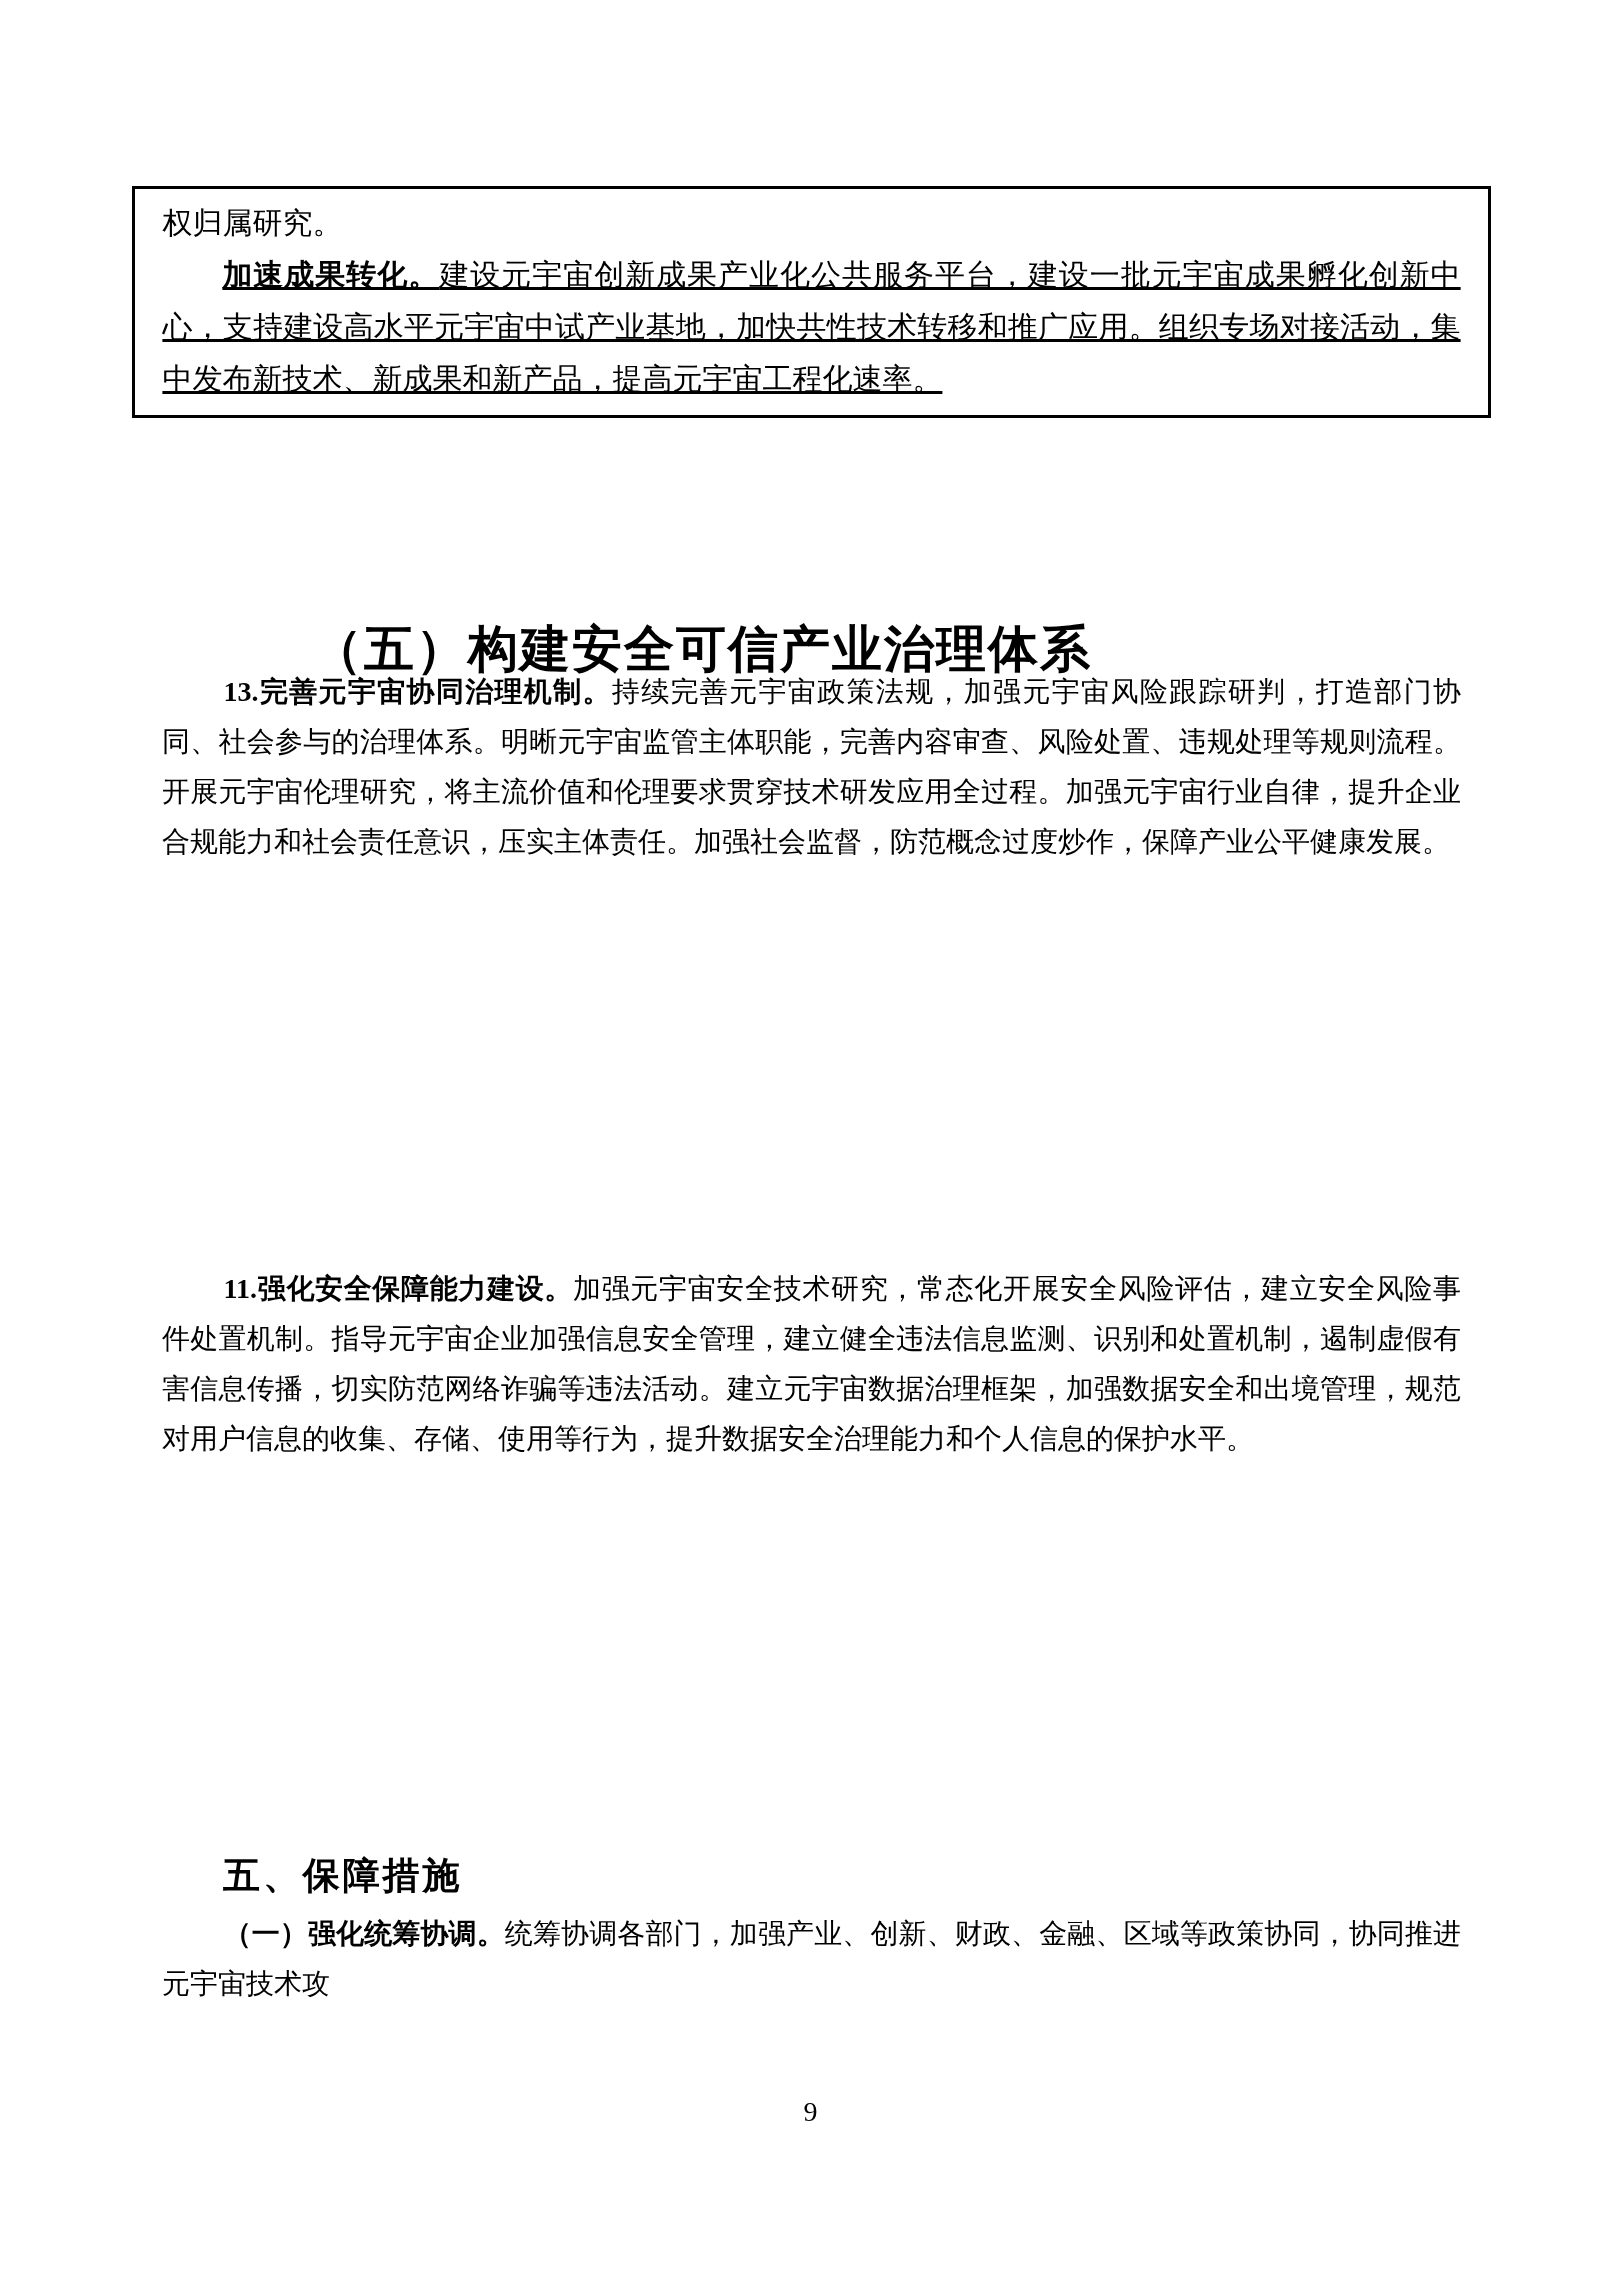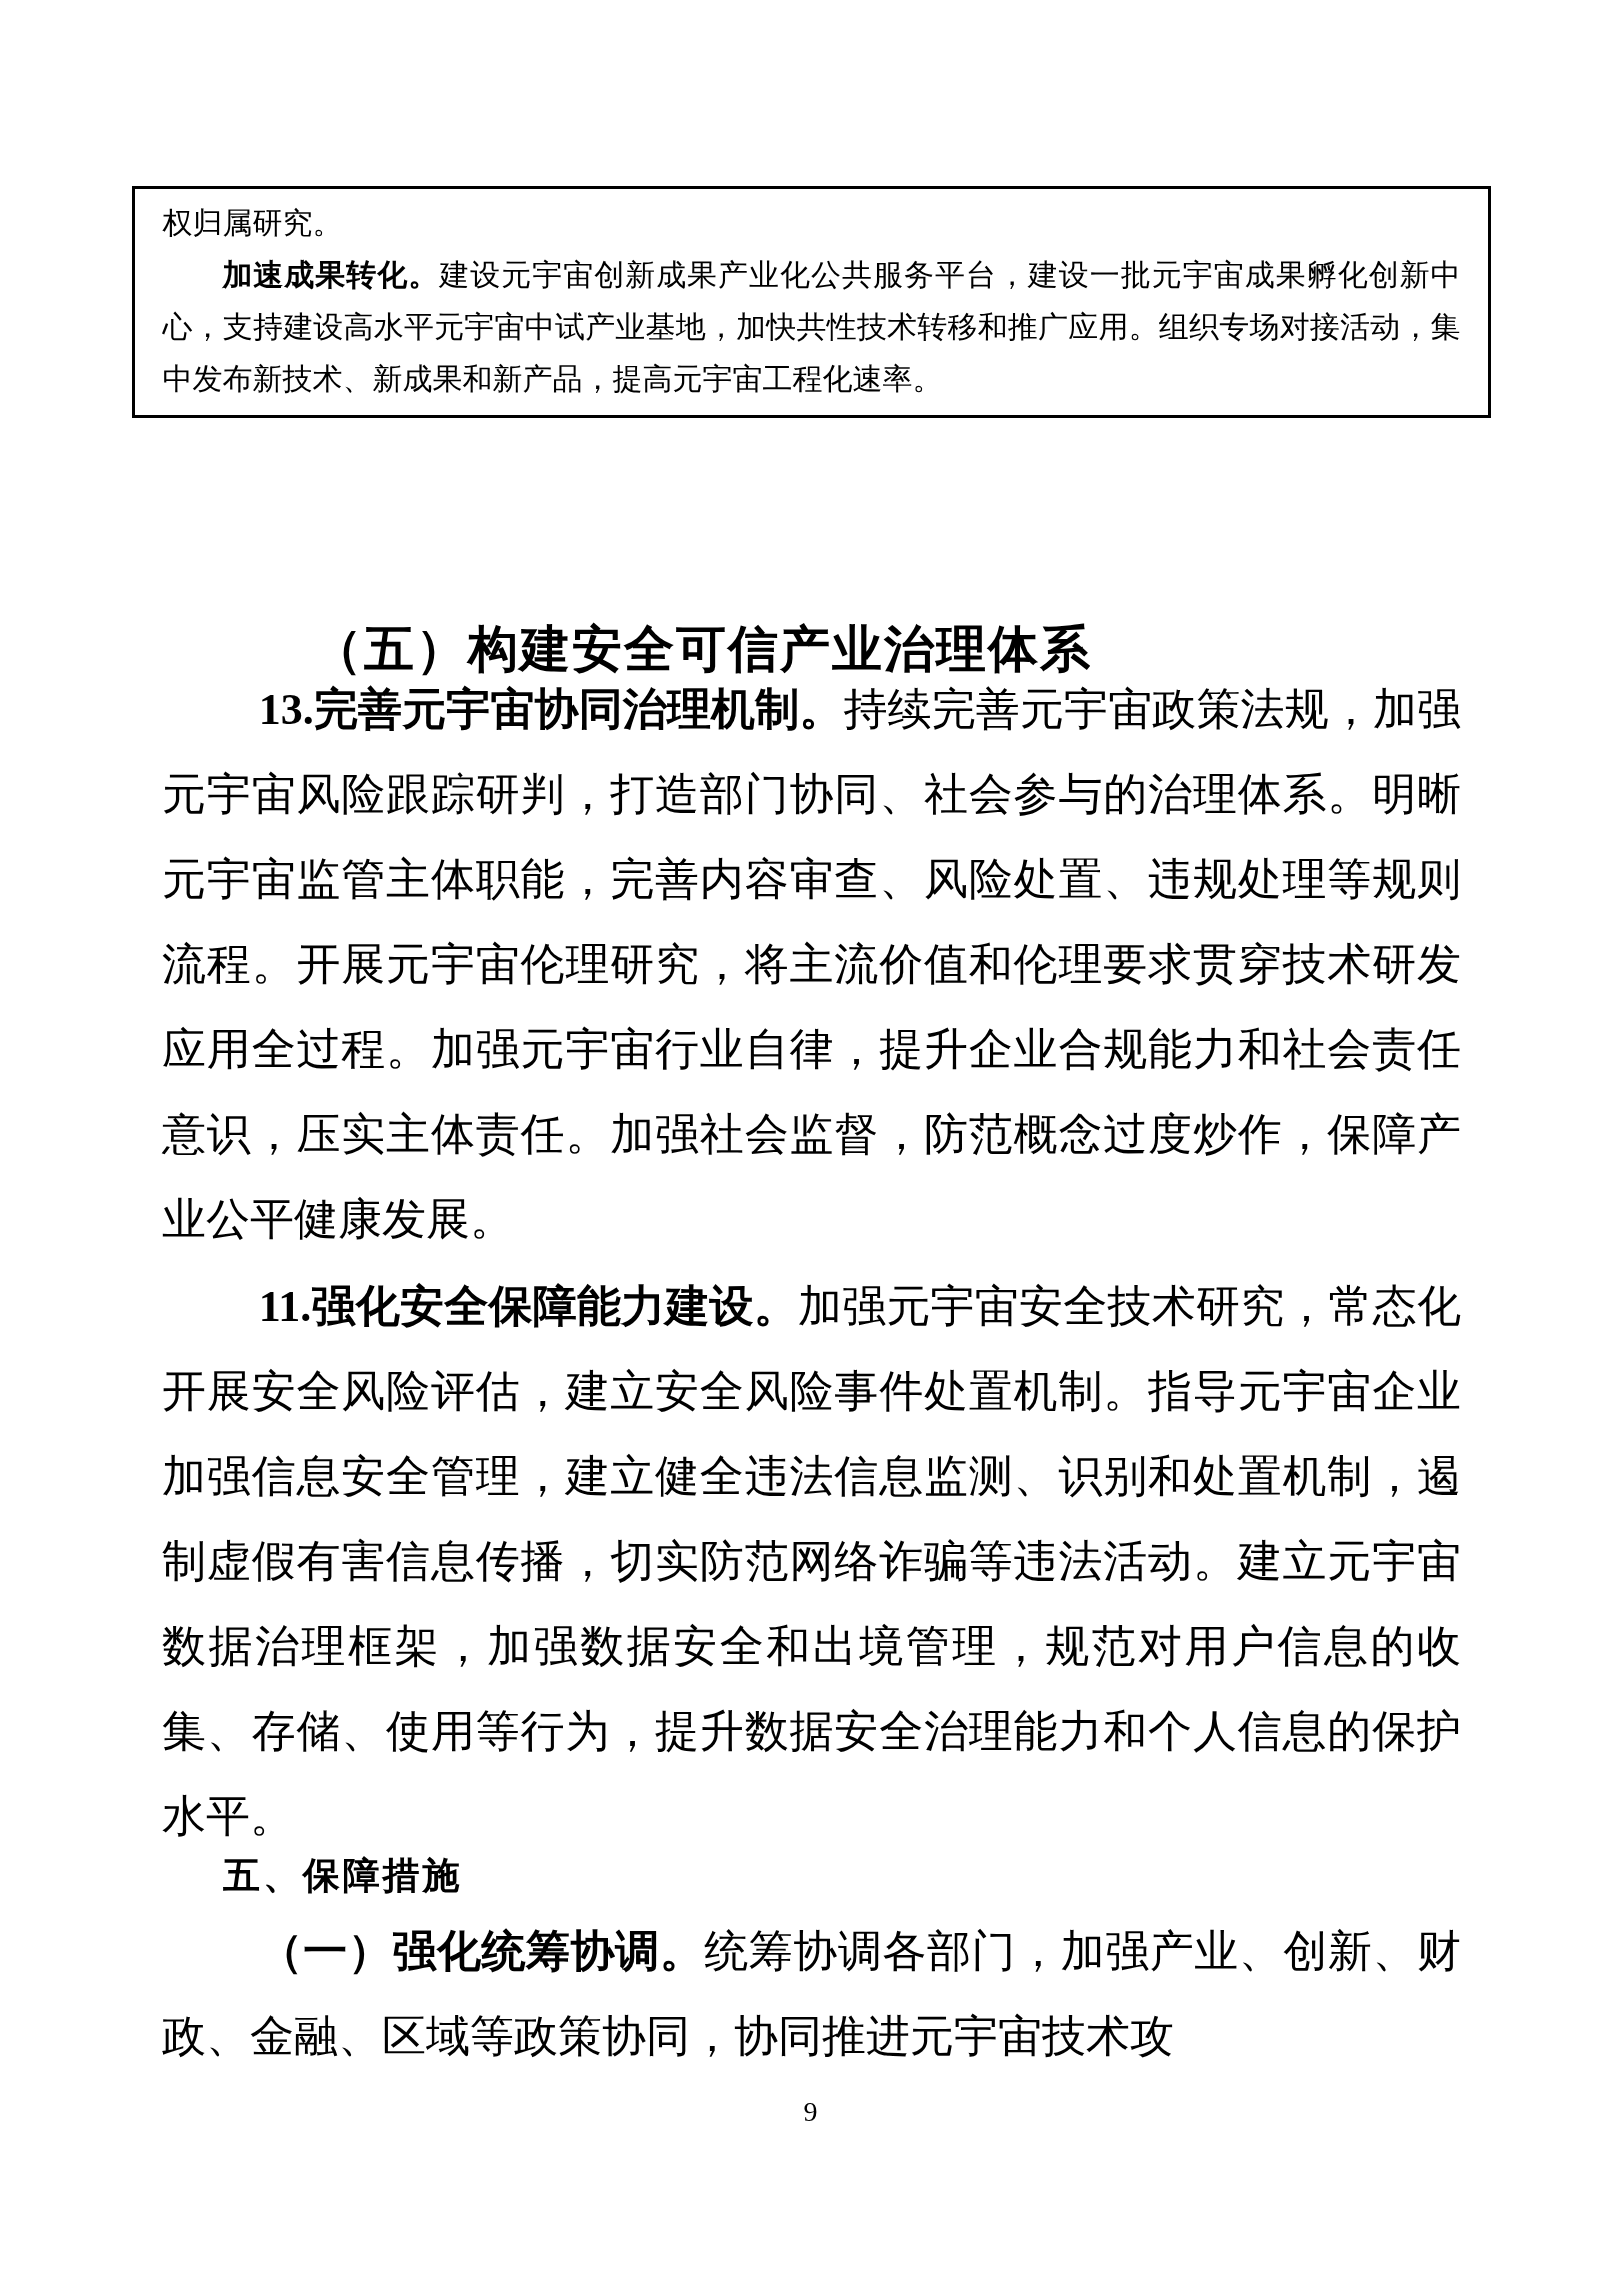--- a/index.html
+++ b/index.html
@@ -20,21 +20,21 @@
     left: 132px;
     top: 186px;
     width: 1359px;
     border: 3.9px solid #000000;
     padding: 7.8px 27.4px 9.8px 27.4px;
     font-size: 30px;
     line-height: 52px;
     text-align: justify;
   }
   .callout p { margin: 0; }
-  .callout p.ind { text-indent: 2em; }
+  .callout p.ind { text-indent: 2em; text-decoration: underline; }
   .callout b { font-weight: bold; }
   
   .h-sub {
     position: absolute;
     left: 312px;
     top: 616px;
     font-size: 50px;
     font-weight: bold;
     letter-spacing: 2px;
   }
@@ -45,22 +45,22 @@
     font-size: 37px;
     font-weight: bold;
     font-family: "Liberation Sans", "DejaVu Sans", sans-serif;
     letter-spacing: 2.9px;
   }
   
   .bodypara {
     position: absolute;
     left: 162px;
     width: 1299px;
-    font-size: 44px;
-    line-height: 85px;
+    font-size: 28px;
+    line-height: 50px;
     text-align: justify;
     text-indent: 2.2em;
   }
   .bodypara b { font-weight: bold; }
   .p13 { top: 667px; }
   .p14 { top: 1264px; }
   .pa1 { top: 1909px; }
   
   .pagenum {
     position: absolute;

